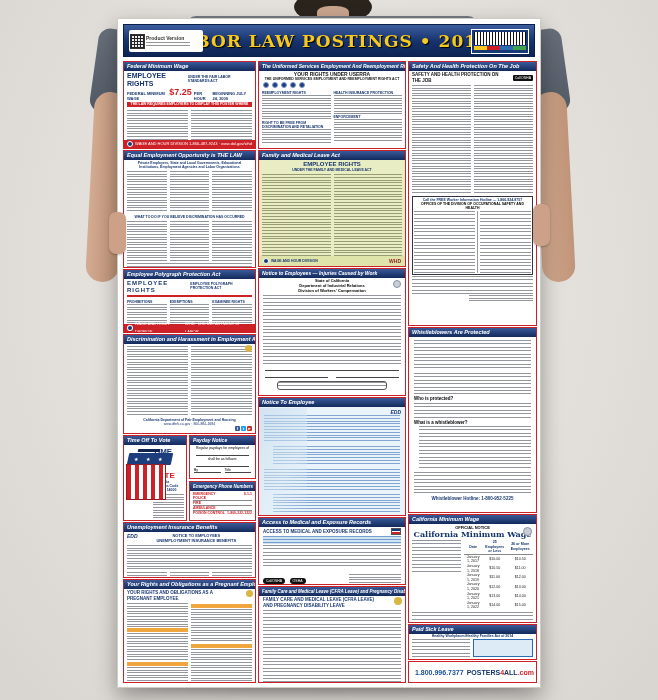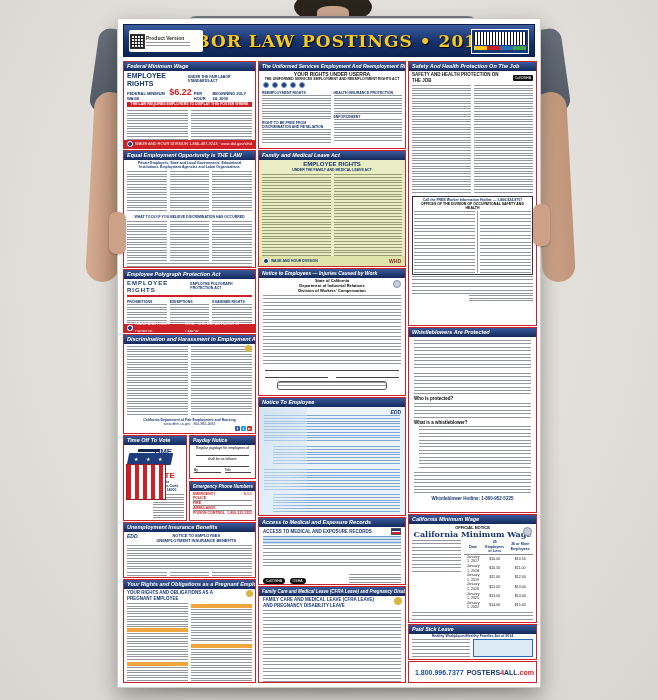--- a/index.html
+++ b/index.html
@@ -113,21 +113,21 @@
   </div>
 
   <div class="sec" style="left:5px;top:42px;width:133px;height:88px;">
     <div class="bar">Federal Minimum Wage</div>
     <div style="display:flex;align-items:baseline;gap:2px;padding:1px 3px 0;">
       <span class="t7 b navy">EMPLOYEE RIGHTS</span>
       <span class="t35 b navy">UNDER THE FAIR LABOR STANDARDS ACT</span>
     </div>
     <div style="display:flex;align-items:baseline;gap:2px;padding:0 3px;">
       <span class="t4 b navy">FEDERAL MINIMUM WAGE</span>
-      <span class="b redt" style="font-size:9px;line-height:9px;">$6.22</span>
+      <span class="b redt" style="font-size:9px;line-height:9px;">$7.25</span>
       <span class="t4 b navy">PER HOUR</span>
       <span class="t4 b navy">BEGINNING JULY 24, 2009</span>
     </div>
     <div class="c t35 b" style="background:var(--red);color:#fff;margin:1px 3px;height:5px;line-height:5px;overflow:hidden;">THE LAW REQUIRES EMPLOYERS TO DISPLAY THIS POSTER WHERE EMPLOYEES CAN READILY SEE IT</div>
     <div class="cols">
       <div class="col gk" style="height:47px;"></div>
       <div class="col gk" style="height:47px;"></div>
     </div>
     <div class="redfoot">
       <span style="display:flex;align-items:center;gap:2px;">

